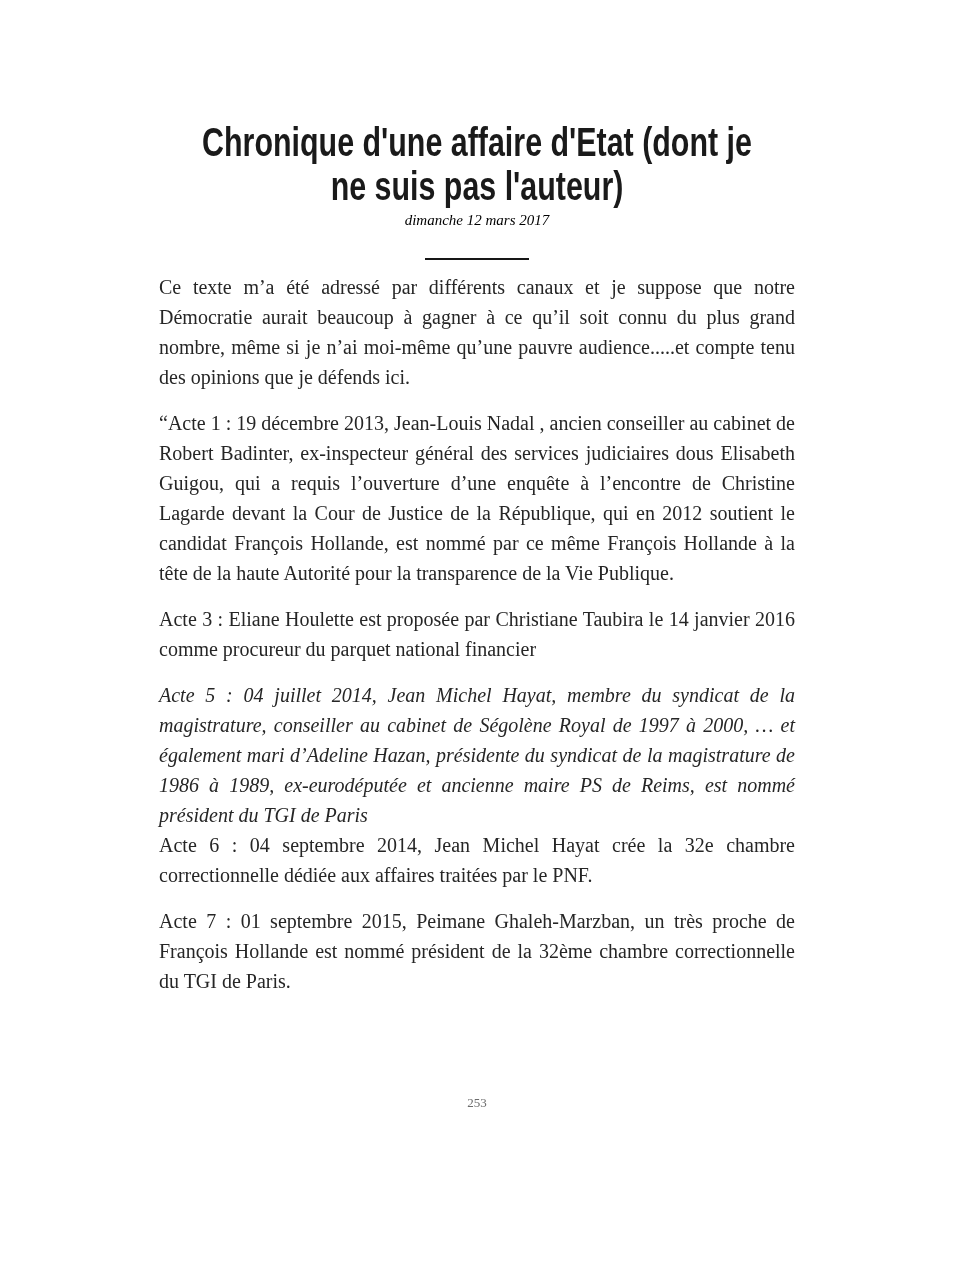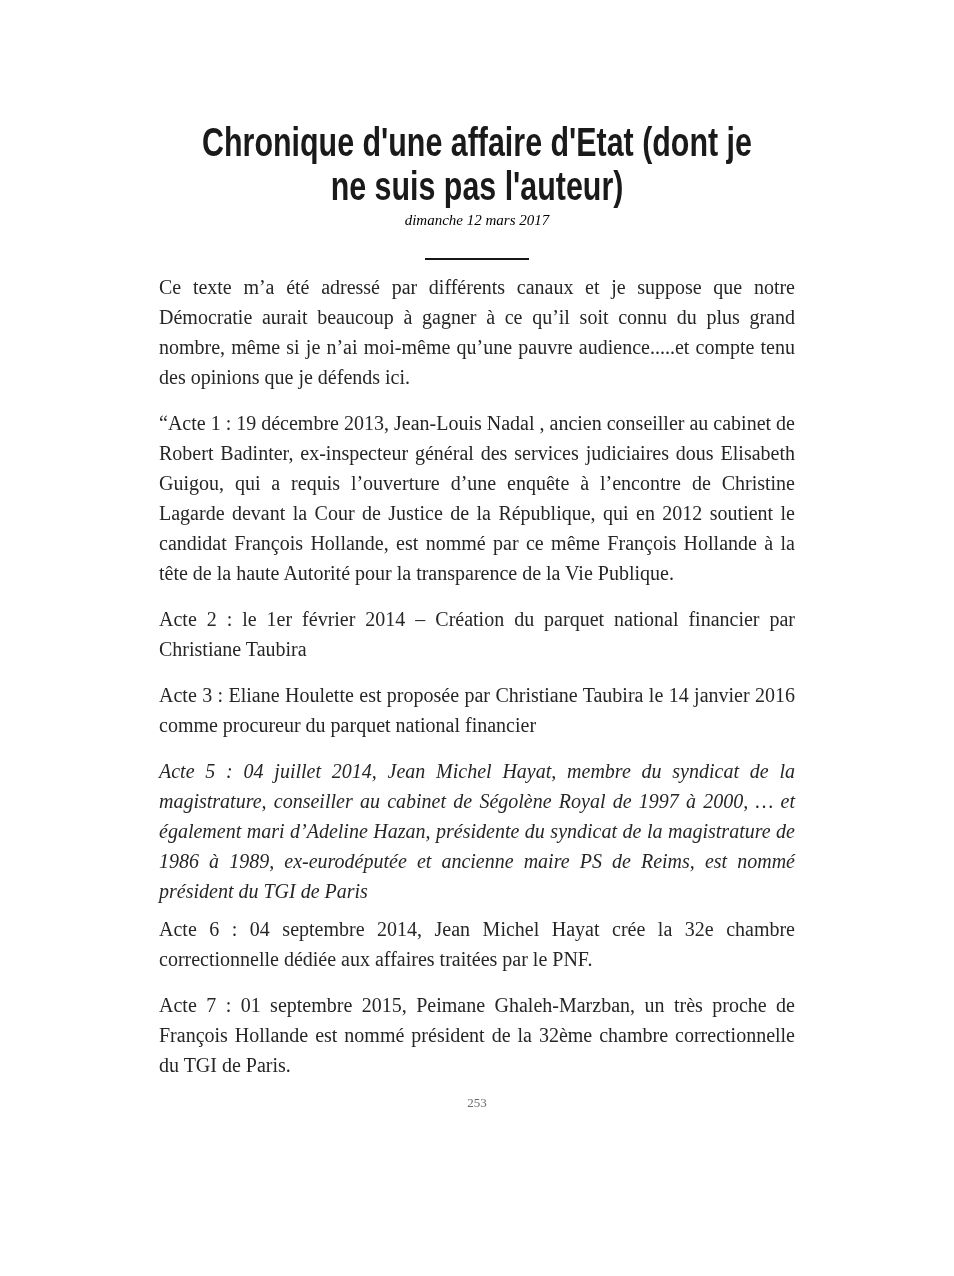--- a/index.html
+++ b/index.html
@@ -47,21 +47,21 @@
     margin: 29px auto 0;
   }
   .content {
     width: 636px;
     margin: 12px auto 0;
     font-size: 20px;
     line-height: 30px;
     text-align: justify;
   }
   .content p {
-    margin: 8px 0 16px 0;
+    margin: 0 0 16px 0;
   }
   .content p.tight {
     margin-bottom: 0;
     font-style: italic;
   }
   .page-number {
     position: absolute;
     left: 0;
     right: 0;
     bottom: 32px;
@@ -80,21 +80,20 @@
     <span class="title-line">ne suis pas l'auteur)</span>
   </h1>
 
   <div class="date-line">dimanche 12 mars 2017</div>
 
   <div class="divider"></div>
 
   <div class="content">
     <p>Ce texte m’a été adressé par différents canaux et je suppose que notre Démocratie aurait beaucoup à gagner à ce qu’il soit connu du plus grand nombre, même si je n’ai moi-même qu’une pauvre audience.....et compte tenu des opinions que je défends ici.</p>
     <p>“Acte 1 : 19 décembre 2013, Jean-Louis Nadal , ancien conseiller au cabinet de Robert Badinter, ex-inspecteur général des services judiciaires dous Elisabeth Guigou, qui a requis l’ouverture d’une enquête à l’encontre de Christine Lagarde devant la Cour de Justice de la République, qui en 2012 soutient le candidat François Hollande, est nommé par ce même François Hollande à la tête de la haute Autorité pour la transparence de la Vie Publique.</p>
-    <p>Acte 2 : le 1er février 2014 – Création du parquet national financier par Christiane Taubira</p>
     <p>Acte 3 : Eliane Houlette est proposée par Christiane Taubira le 14 janvier 2016 comme procureur du parquet national financier</p>
     <p class="tight">Acte 5 : 04 juillet 2014, Jean Michel Hayat, membre du syndicat de la magistrature, conseiller au cabinet de Ségolène Royal de 1997 à 2000, … et également mari d’Adeline Hazan, présidente du syndicat de la magistrature de 1986 à 1989, ex-eurodéputée et ancienne maire PS de Reims, est nommé président du TGI de Paris</p>
     <p>Acte 6 : 04 septembre 2014, Jean Michel Hayat crée la 32e chambre correctionnelle dédiée aux affaires traitées par le PNF.</p>
     <p>Acte 7 : 01 septembre 2015, Peimane Ghaleh-Marzban, un très proche de François Hollande est nommé président de la 32ème chambre correctionnelle du TGI de Paris.</p>
   </div>
 
   <div class="page-number">253</div>
 
 </div>
 

